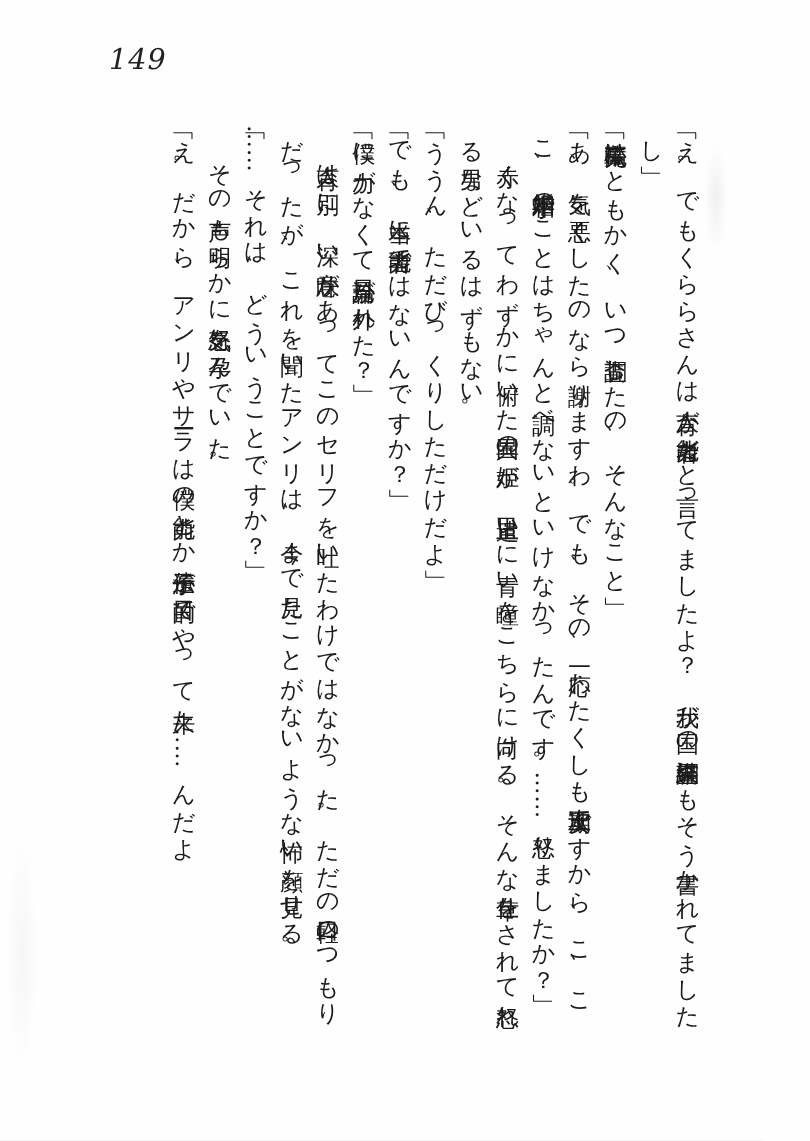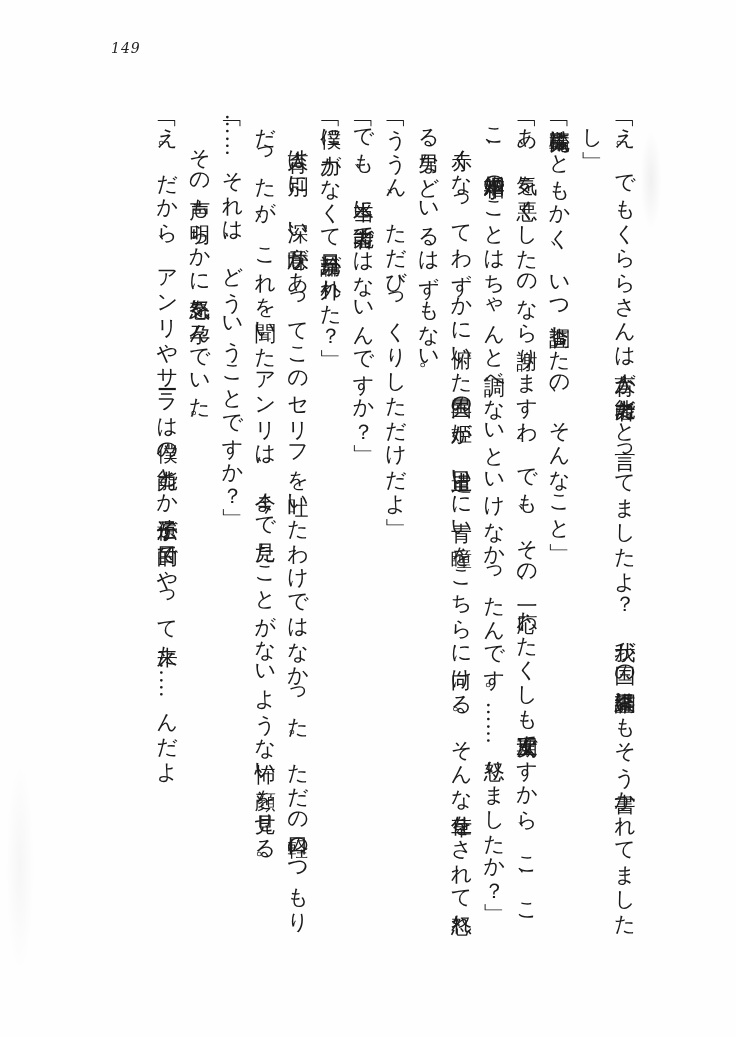--- a/index.html
+++ b/index.html
@@ -26,22 +26,22 @@
   .artifact-2 {
     position: absolute;
     left: 0; bottom: 20px;
     width: 40px; height: 300px;
     background: radial-gradient(closest-side, rgba(140,140,140,0.07), rgba(140,140,140,0) 70%);
     pointer-events: none;
   }
   .page-number {
     position: absolute;
     top: 40px;
-    left: 111px;
-    font-size: 14px;
+    left: 99px;
+    font-size: 26px;
     font-style: italic;
     letter-spacing: 1px;
     color: #222;
   }
   .text-block {
     position: absolute;
     top: 113px;
     right: 95px;
     width: 557px;
     height: 824px;

